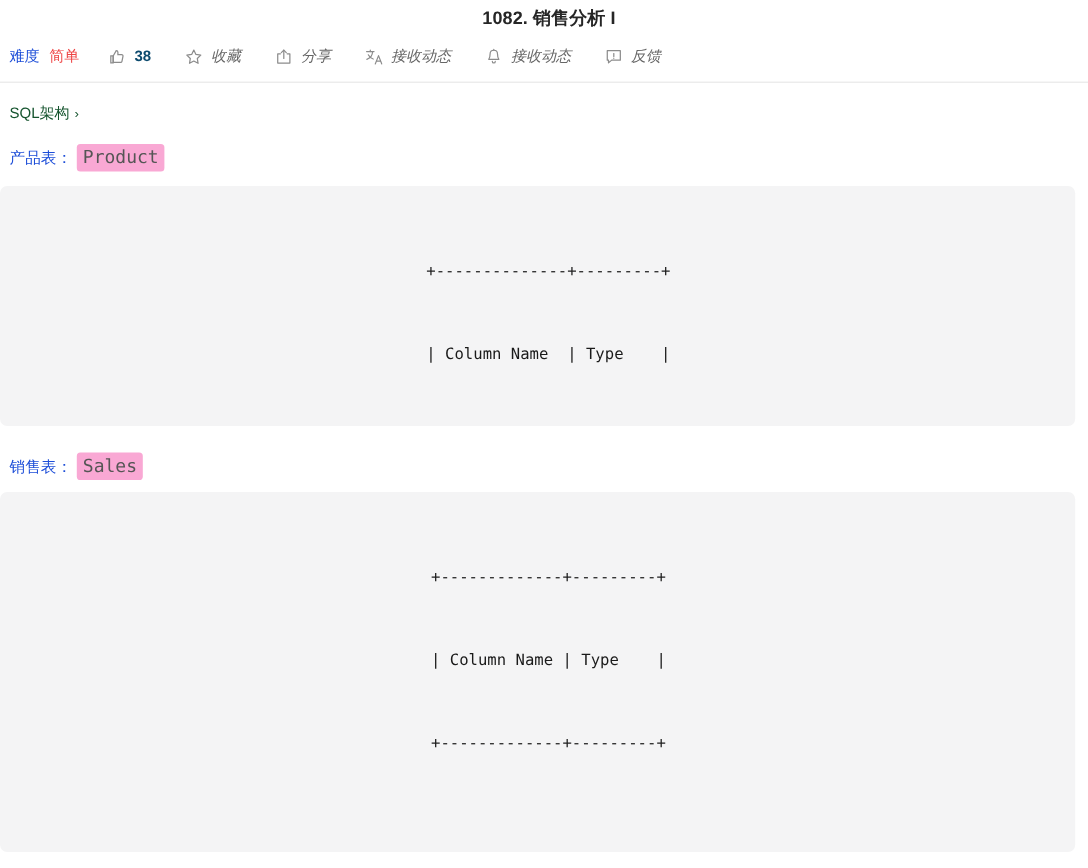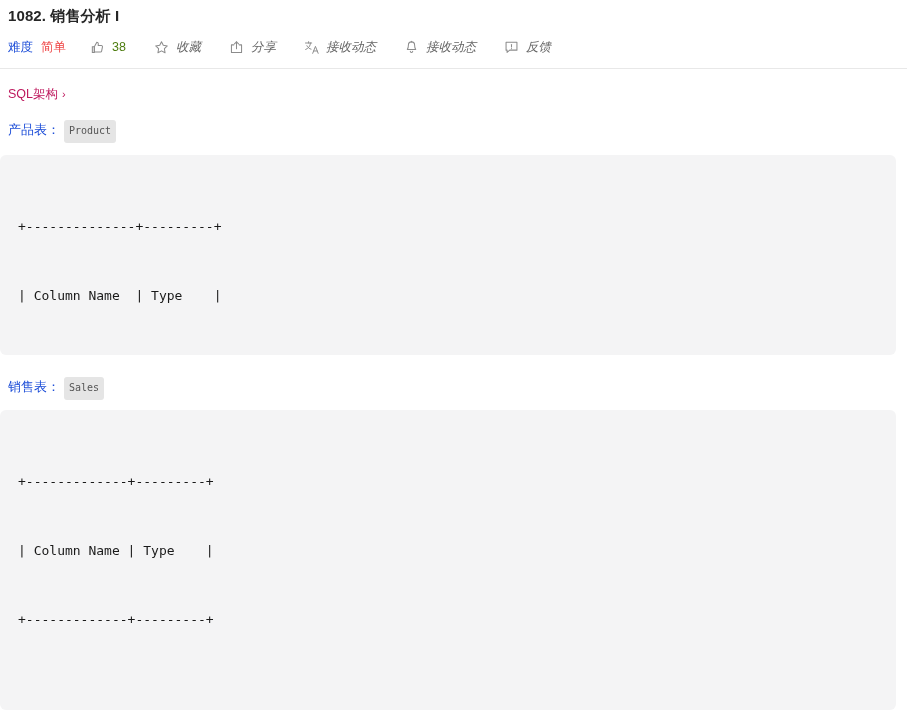--- a/index.html
+++ b/index.html
@@ -10,20 +10,21 @@
     height: 723px;
     background: #ffffff;
     font-family: "Liberation Sans", "DejaVu Sans", sans-serif;
     overflow: hidden;
   }
   .page {
     width: 907px;
     height: 664px;
     position: relative;
     background: #ffffff;
+    text-align: center;
   }
 
   
   .header {
     padding: 5px 0 0 8px;
   }
   .problem-title {
     font-size: 15px;
     font-weight: 700;
     color: #262626;
@@ -53,59 +54,59 @@
   .tb-diff-value { color: #ef4444; }
   .tb-ico {
     display: inline-block;
     width: 15px;
     height: 15px;
     margin-right: 7px;
     position: relative;
     flex: 0 0 auto;
   }
   .tb-ico svg { display: block; }
-  .tb-count { color: #4d7c0f; }
+  .tb-count { color: #0c4a6e; font-weight: bold; }
 
   .divider {
     position: absolute;
     left: 0;
     top: 68px;
     width: 907px;
     height: 1px;
     background: #e8e8e8;
   }
 
   
   .breadcrumb {
     position: absolute;
     left: 8px;
     top: 85px;
     font-size: 12.5px;
-    color: #be185d;
+    color: #14532d;
     line-height: 18px;
   }
   .breadcrumb .crumb { cursor: pointer; }
   .breadcrumb .chev { margin-left: 4px; font-size: 11px; }
 
   
   .caption {
     position: absolute;
     left: 8px;
     font-size: 13px;
     color: #262626;
     line-height: 20px;
     white-space: nowrap;
   }
   .caption .cap-text { color: #1d4ed8; font-family: Liberation Mono, monospace; }
   .inline-code {
     display: inline-block;
-    background: #e5e5e5;
+    background: #f9a8d4;
     color: #555555;
     font-family: "DejaVu Sans Mono", "Liberation Mono", monospace;
-    font-size: 10px;
+    font-size: 15px;
     padding: 1px 5px 2px 5px;
     border-radius: 3px;
     margin-left: 4px;
     vertical-align: baseline;
   }
 
   #caption-product { top: 120px; }
   #caption-sales   { top: 377px; }
 
   

